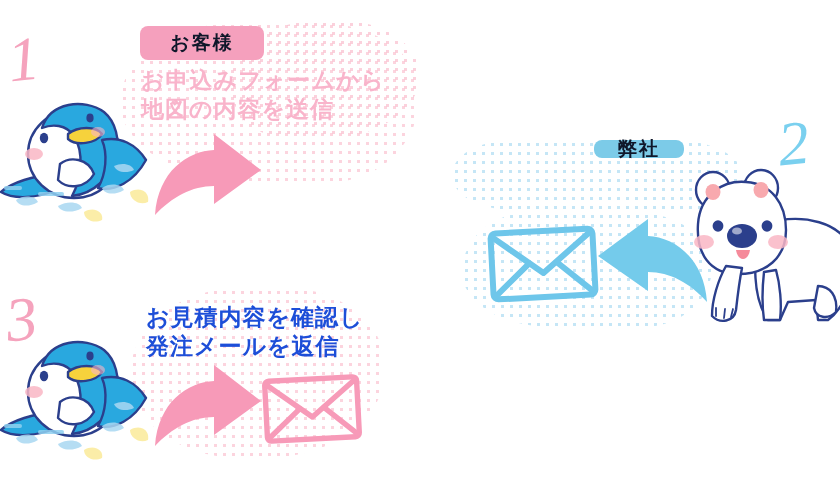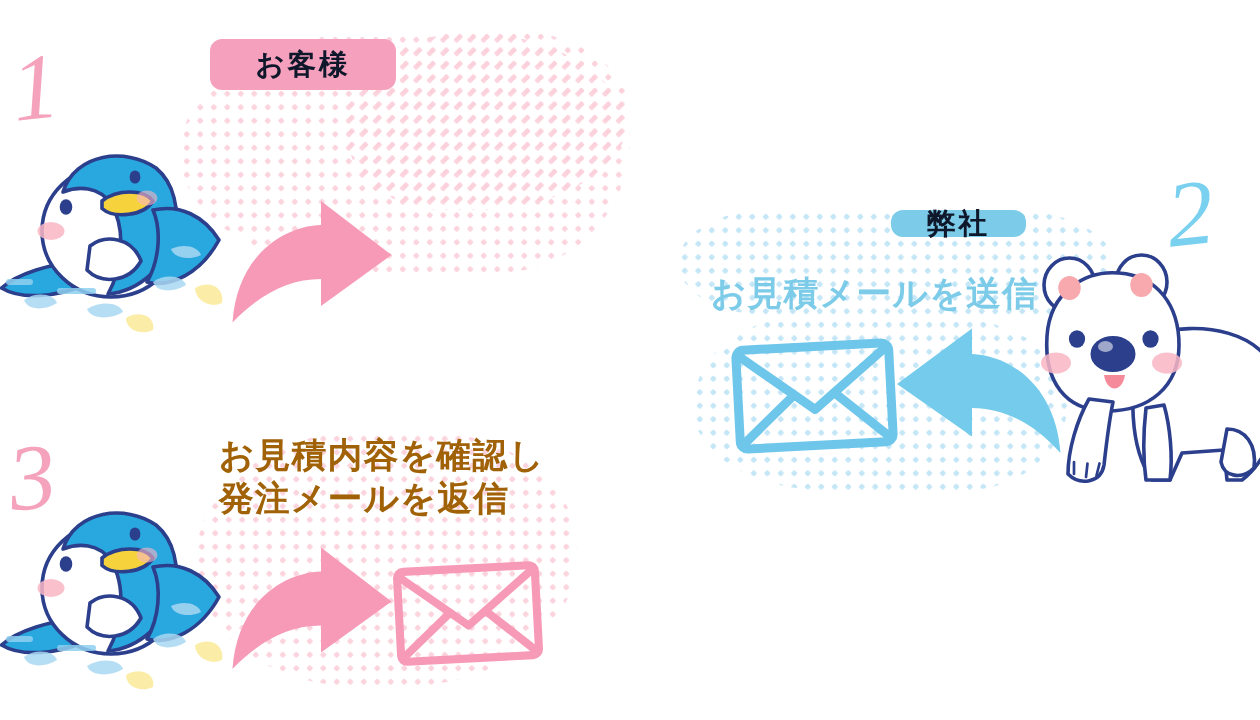--- a/index.html
+++ b/index.html
@@ -66,21 +66,21 @@
     color:#0f172a;font-weight:bold;border-radius:8px;
     letter-spacing:2px;
   }
   #badge-customer{left:140px;top:26px;width:124px;height:34px;background:#f5a0bd;font-size:19px;}
   #badge-company{left:594px;top:140px;width:90px;height:18px;background:#7ccbe8;font-size:19px;}
 
   
   .msg{position:absolute;font-weight:bold;line-height:1.28;letter-spacing:1px;white-space:pre-line;}
   #msg-step-1{left:141px;top:66px;font-size:23px;color:#f9b4cb;}
   #msg-step-2{left:474px;top:181px;font-size:23px;color:#7ccbe8;}
-  #msg-step-3{left:146px;top:289px;font-size:23px;color:#a16207;}
+  #msg-step-3{left:146px;top:303px;font-size:23px;color:#1d4ed8;}
 
   
   .arrow{position:absolute;}
   #arrow-step-1{left:152px;top:131px;width:112px;height:86px;}
   #arrow-step-2{left:592px;top:216px;width:118px;height:88px;}
   #arrow-step-3{left:152px;top:362px;width:112px;height:86px;}
 
   
   .envelope{position:absolute;}
   #envelope-blue{left:487px;top:225px;width:112px;height:78px;transform:rotate(-3deg);}
@@ -100,20 +100,22 @@
   <div class="blob blob-pink-1"></div>
   <div class="blob blob-pink-1b"></div>
   <div class="blob blob-pink-2"></div>
   <div class="blob blob-blue-1"></div>
   <div class="blob blob-blue-2"></div>
 
   <div class="stepnum" id="step-num-1">1</div>
 
   <div class="badge" id="badge-customer">お客様</div>
 
+  <div class="msg" id="msg-step-1">お申込みフォームから
+地図の内容を送信</div>
 
   <svg class="arrow" id="arrow-step-1" viewBox="0 0 112 86">
     <path d="M3 84 C6 40 36 20 62 19 L62 3 L109 39 L62 73 L62 55 C40 55 20 66 3 84 Z" fill="#f79ab8"></path>
   </svg>
 
   <svg class="character" id="penguin-step-1" viewBox="0 0 160 140">
     <g stroke="#2b3f8c" stroke-width="2.4" stroke-linecap="round" stroke-linejoin="round">
 
       <path d="M56 92 C36 94 14 100 3 110 C16 118 40 116 58 108 Z" fill="#29a8df"></path>
 
@@ -143,21 +145,20 @@
       <path d="M86 130 C96 124 106 130 104 138 C96 142 86 138 86 130 Z" fill="#fbeb9a"></path>
       <rect x="40" y="110" width="26" height="4" rx="2" fill="#8fd0f0"></rect>
       <rect x="6" y="104" width="18" height="4" rx="2" fill="#8fd0f0"></rect>
     </g>
   </svg>
 
   <div class="stepnum" id="step-num-2">2</div>
 
   <div class="badge" id="badge-company">弊社</div>
 
-  <div class="msg" id="msg-step-2">お見積メールを送信</div>
 
   <svg class="arrow" id="arrow-step-2" viewBox="0 0 118 88">
     <path d="M115 86 C112 42 82 21 56 20 L56 3 L6 40 L56 75 L56 56 C78 56 98 67 115 86 Z" fill="#74cbeb"></path>
   </svg>
 
   <svg class="envelope" id="envelope-blue" viewBox="0 0 112 78">
     <g fill="none" stroke="#6ec6ea" stroke-width="6" stroke-linecap="round" stroke-linejoin="round">
       <rect x="5" y="6" width="102" height="66" rx="5"></rect>
       <path d="M7 10 L56 48 L105 9"></path>
       <path d="M7 69 L42 38"></path>

